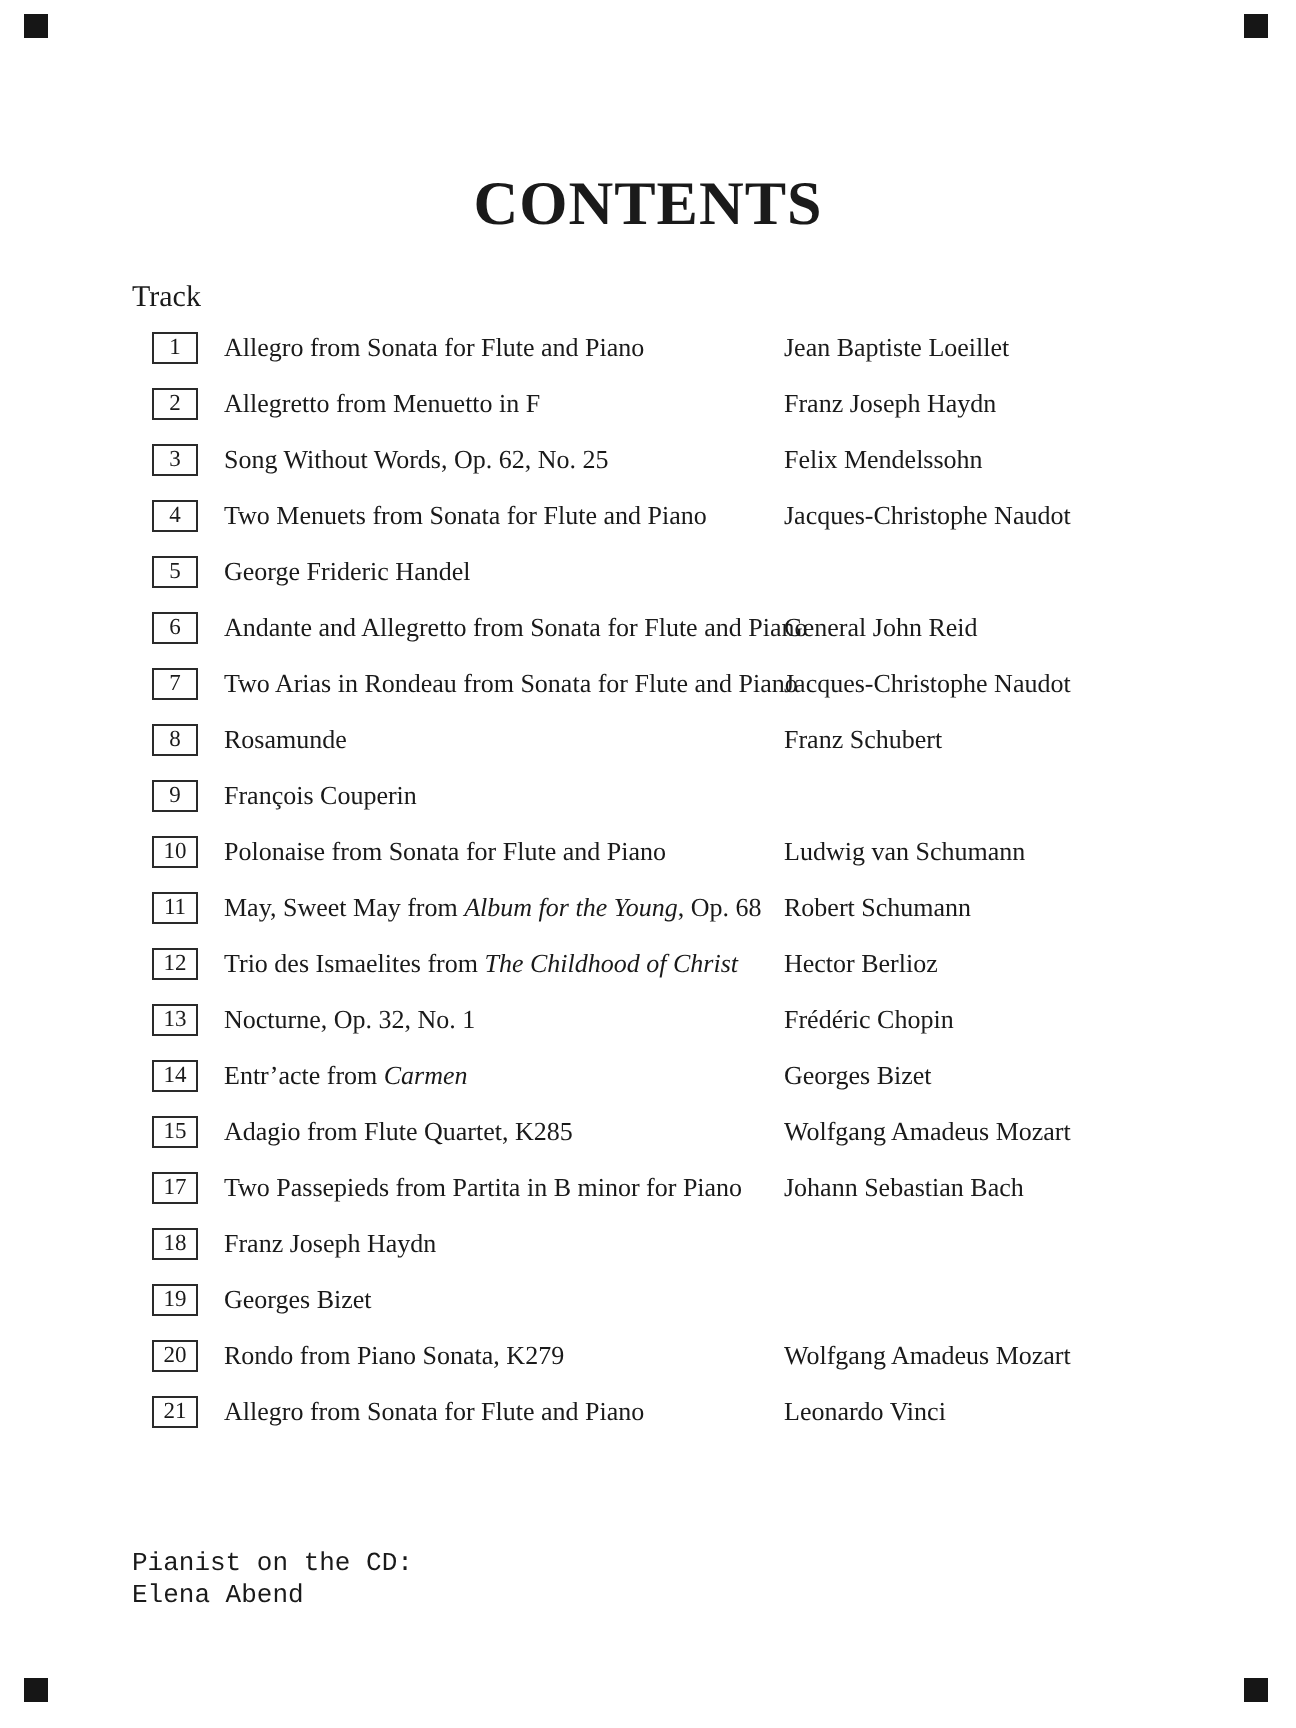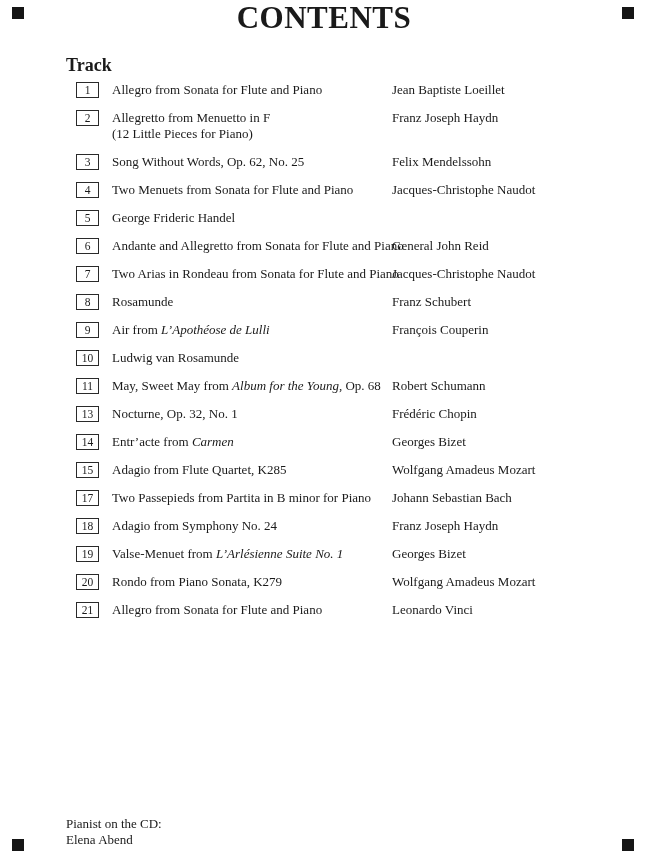--- a/index.html
+++ b/index.html
@@ -20,30 +20,30 @@
     position: absolute;
     width: 12px; height: 12px;
     background: #161616;
   }
   .mark-tl { left: 12px; top: 7px; }
   .mark-tr { right: 14px; top: 7px; }
   .mark-bl { left: 12px; bottom: 13px; }
   .mark-br { right: 14px; bottom: 13px; }
   .title {
     margin: 0;
+    padding-top: 84px;
     text-align: center;
     font-size: 31px;
     font-weight: bold;
     letter-spacing: 0.5px;
   }
   .track-label {
     margin: 22px 0 9px 66px;
-    font-size: 18px;
+    font-size: 15px;
     line-height: 15px;
-    font-weight: bold;
   }
   .track-row {
     display: flex;
     align-items: flex-start;
     padding-left: 76px;
     margin-bottom: 12px;
     line-height: 16px;
   }
   .track-num {
     flex: none;
@@ -63,23 +63,24 @@
   .track-title .line2 { white-space: nowrap; }
   .track-composer {
     flex: none;
     font-size: 13px;
     white-space: nowrap;
     text-align: right;
   }
   .it { font-style: italic; }
   .footer {
     position: absolute;
-    left: 66px; top: 816px;
+    left: 66px; top: 774px;
     font-size: 13px;
     line-height: 16px;
+    font-family: Liberation Mono, monospace;
   }
 </style>
 </head>
 <body>
 
 <div class="page">
 
   <div class="corner-mark mark-tl"></div>
   <div class="corner-mark mark-tr"></div>
   <div class="corner-mark mark-bl"></div>
@@ -95,21 +96,20 @@
     <div class="track-title">
           <div><span>Allegro from Sonata for Flute and Piano</span></div>
         </div>
     <div class="track-composer">Jean Baptiste Loeillet</div>
   </div>
 
   <div class="track-row">
     <div class="track-num">2</div>
     <div class="track-title">
           <div><span>Allegretto from Menuetto in F</span></div>
-          <div class="line2">(12 Little Pieces for Piano)</div>
         </div>
     <div class="track-composer">Franz Joseph Haydn</div>
   </div>
 
   <div class="track-row">
     <div class="track-num">3</div>
     <div class="track-title">
           <div><span>Song Without Words, Op. 62, No. 25</span></div>
         </div>
     <div class="track-composer">Felix Mendelssohn</div>
@@ -147,39 +147,46 @@
   <div class="track-row">
     <div class="track-num">8</div>
     <div class="track-title">
           <div><span>Rosamunde</span></div>
         </div>
     <div class="track-composer">Franz Schubert</div>
   </div>
 
   <div class="track-row">
     <div class="track-num">9</div>
-    <div class="track-title">
-          <div><span>Air from </span><span class="it">L’Apothéose de Lulli</span></div>
-        </div>
     <div class="track-composer">François Couperin</div>
   </div>
 
   <div class="track-row">
     <div class="track-num">10</div>
-    <div class="track-composer">Ludwig van Rosamunde</div>
+    <div class="track-title">
+          <div><span>Polonaise from Sonata for Flute and Piano</span></div>
+        </div>
+    <div class="track-composer">Ludwig van Schumann</div>
   </div>
 
   <div class="track-row">
     <div class="track-num">11</div>
     <div class="track-title">
           <div><span>May, Sweet May from </span><span class="it">Album for the Young</span><span>, Op. 68</span></div>
         </div>
     <div class="track-composer">Robert Schumann</div>
   </div>
 
+  <div class="track-row">
+    <div class="track-num">12</div>
+    <div class="track-title">
+          <div><span>Trio des Ismaelites from </span><span class="it">The Childhood of Christ</span></div>
+        </div>
+    <div class="track-composer">Hector Berlioz</div>
+  </div>
 
   <div class="track-row">
     <div class="track-num">13</div>
     <div class="track-title">
           <div><span>Nocturne, Op. 32, No. 1</span></div>
         </div>
     <div class="track-composer">Frédéric Chopin</div>
   </div>
 
   <div class="track-row">
@@ -202,31 +209,25 @@
     <div class="track-num">17</div>
     <div class="track-title">
           <div><span>Two Passepieds from Partita in B minor for Piano</span></div>
         </div>
     <div class="track-composer">Johann Sebastian Bach</div>
   </div>
 
 
   <div class="track-row">
     <div class="track-num">18</div>
-    <div class="track-title">
-          <div><span>Adagio from Symphony No. 24</span></div>
-        </div>
     <div class="track-composer">Franz Joseph Haydn</div>
   </div>
 
   <div class="track-row">
     <div class="track-num">19</div>
-    <div class="track-title">
-          <div><span>Valse-Menuet from </span><span class="it">L’Arlésienne Suite No. 1</span></div>
-        </div>
     <div class="track-composer">Georges Bizet</div>
   </div>
 
   <div class="track-row">
     <div class="track-num">20</div>
     <div class="track-title">
           <div><span>Rondo from Piano Sonata, K279</span></div>
         </div>
     <div class="track-composer">Wolfgang Amadeus Mozart</div>
   </div>

